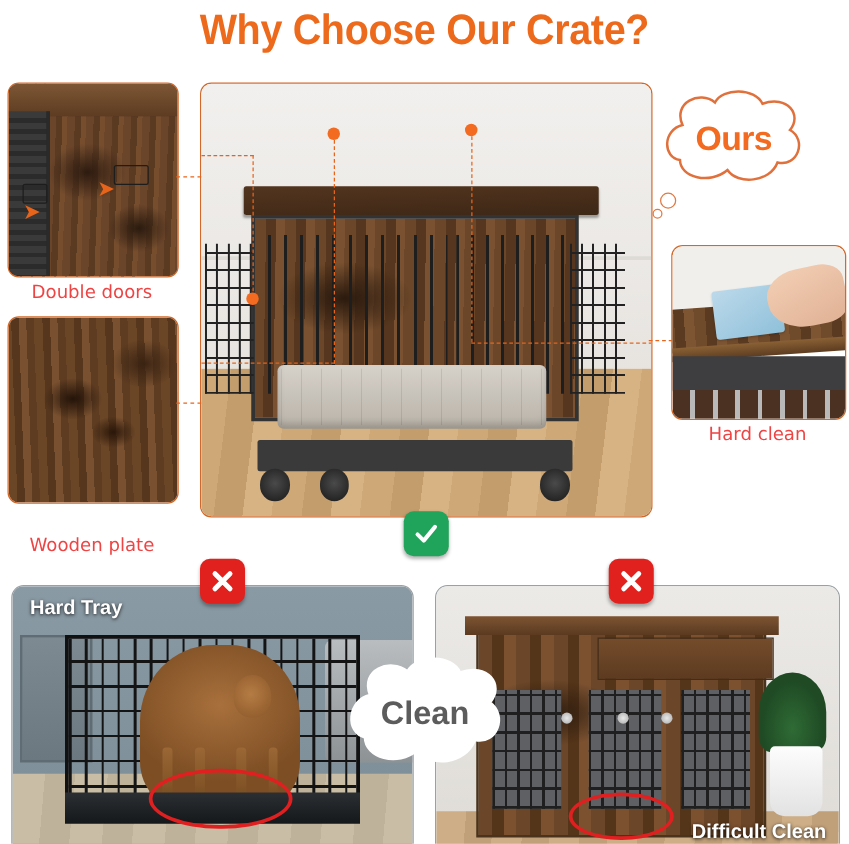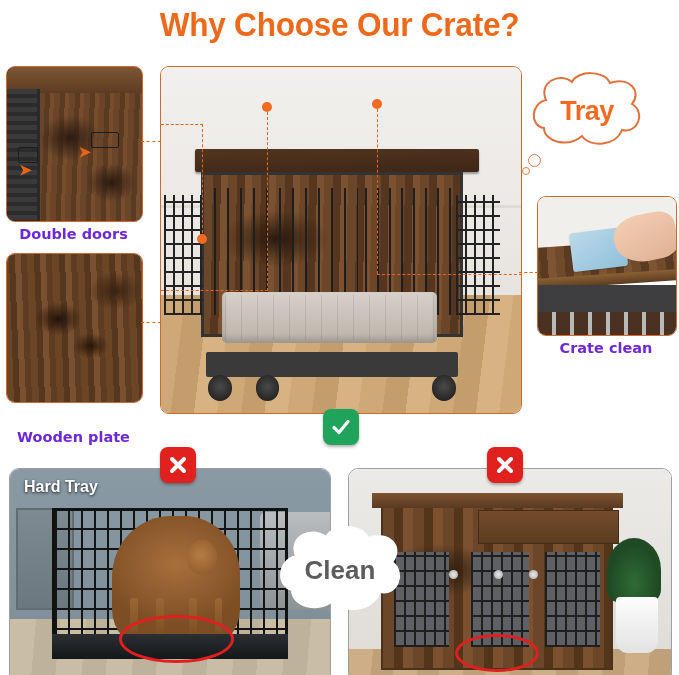--- a/index.html
+++ b/index.html
@@ -9,22 +9,22 @@
   
   #title{position:absolute;left:0;top:2px;width:679px;height:44px;
          text-align:center;color:#ED6A1C;font-weight:bold;font-size:34px;
          letter-spacing:-0.3px;line-height:44px;
          font-family:"Liberation Sans Narrow","Liberation Sans",sans-serif;
          transform:scaleX(.93);transform-origin:center;}
 
   
   .panel{position:absolute;border:1.4px solid #D2692A;border-radius:9px;
          overflow:hidden;background:#fff;}
-  .cap{position:absolute;text-align:center;color:#6d28d9;font-size:14.5px;
-       font-family:"DejaVu Sans","Liberation Sans",sans-serif;line-height:20px;font-weight:bold;}
+  .cap{position:absolute;text-align:center;color:#ef4444;font-size:14.5px;
+       font-family:"DejaVu Sans","Liberation Sans",sans-serif;line-height:20px;}
 
   
   #p-doors{left:6px;top:66px;width:135px;height:154px;}
   .dd-bg{position:absolute;inset:0;
     background:
       linear-gradient(180deg,#5a3c26 0 14%,#4a3020 14% 100%);}
   .dd-top{position:absolute;left:0;top:0;width:100%;height:17%;
     background:linear-gradient(180deg,#7d5634,#5d3c22);}
   .dd-wood{position:absolute;left:24%;top:17%;width:76%;height:83%;
     background:
@@ -252,35 +252,35 @@
 <div class="dash-h" style="left:141px;top:141px;width:20px;"></div>
 <div class="dash-h" style="left:141px;top:322px;width:20px;"></div>
 <div class="dash-h" style="left:519px;top:272px;width:19px;"></div>
 
 <div id="ours">
   <svg viewBox="0 0 126 82">
     <path d="M22 30 C14 12 36 2 48 12 C54 0 80 0 86 13 C106 6 118 22 108 34
              C122 42 114 64 98 60 C92 76 66 78 58 66 C44 78 20 72 20 58
              C6 56 6 34 22 30 Z" fill="#ffffff" stroke="#E0713C" stroke-width="2"></path>
   </svg>
-  <div class="lbl">Tray</div>
+  <div class="lbl">Ours</div>
 </div>
 <div class="bub-dot" style="left:528px;top:154px;width:11px;height:11px;"></div>
 <div class="bub-dot" style="left:522px;top:167px;width:6px;height:6px;"></div>
 
 <div class="panel" id="p-clean">
   <div class="ec-wall"></div>
   <div class="ec-top"></div>
   <div class="ec-edge"></div>
   <div class="ec-dark"></div>
   <div class="ec-slats"></div>
   <div class="ec-cloth"></div>
   <div class="ec-hand"></div>
 </div>
-<div class="cap" style="left:537px;top:338px;width:138px;">Crate clean</div>
+<div class="cap" style="left:537px;top:338px;width:138px;">Hard clean</div>
 
 <div class="badge badge-ok" style="left:323px;top:409px;">
   <svg width="22" height="22" viewBox="0 0 22 22">
     <path d="M4 11.5 L9 16.5 L18 5.5" stroke="#fff" stroke-width="3.2" fill="none" stroke-linecap="round" stroke-linejoin="round"></path>
   </svg>
 </div>
 
 <div class="bpanel" id="p-hard">
   <div class="hl-wall"></div>
   <div class="hl-floor"></div>
@@ -312,20 +312,21 @@
   <div class="cab-drawer"></div>
   <div class="cab-mesh cm1"></div>
   <div class="cab-mesh cm2"></div>
   <div class="cab-mesh cm3"></div>
   <div class="knob" style="left:31%;top:47%;"></div>
   <div class="knob" style="left:45%;top:47%;"></div>
   <div class="knob" style="left:56%;top:47%;"></div>
   <div class="plant-leaf"></div>
   <div class="plant-pot"></div>
   <div class="red-ellipse" style="left:33%;top:77%;width:24%;height:15%;"></div>
+  <div class="ov-label" style="right:10px;bottom:8px;">Difficult Clean</div>
 </div>
 <div class="badge badge-x" style="left:487px;top:447px;">
   <svg width="22" height="22" viewBox="0 0 22 22">
     <path d="M5 5 L17 17 M17 5 L5 17" stroke="#fff" stroke-width="4" stroke-linecap="round"></path>
   </svg>
 </div>
 
 <div id="others">
   <svg viewBox="0 0 136 96">
     <path d="M24 34 C16 14 40 4 54 15 C62 1 90 2 96 16 C118 8 132 26 120 40

